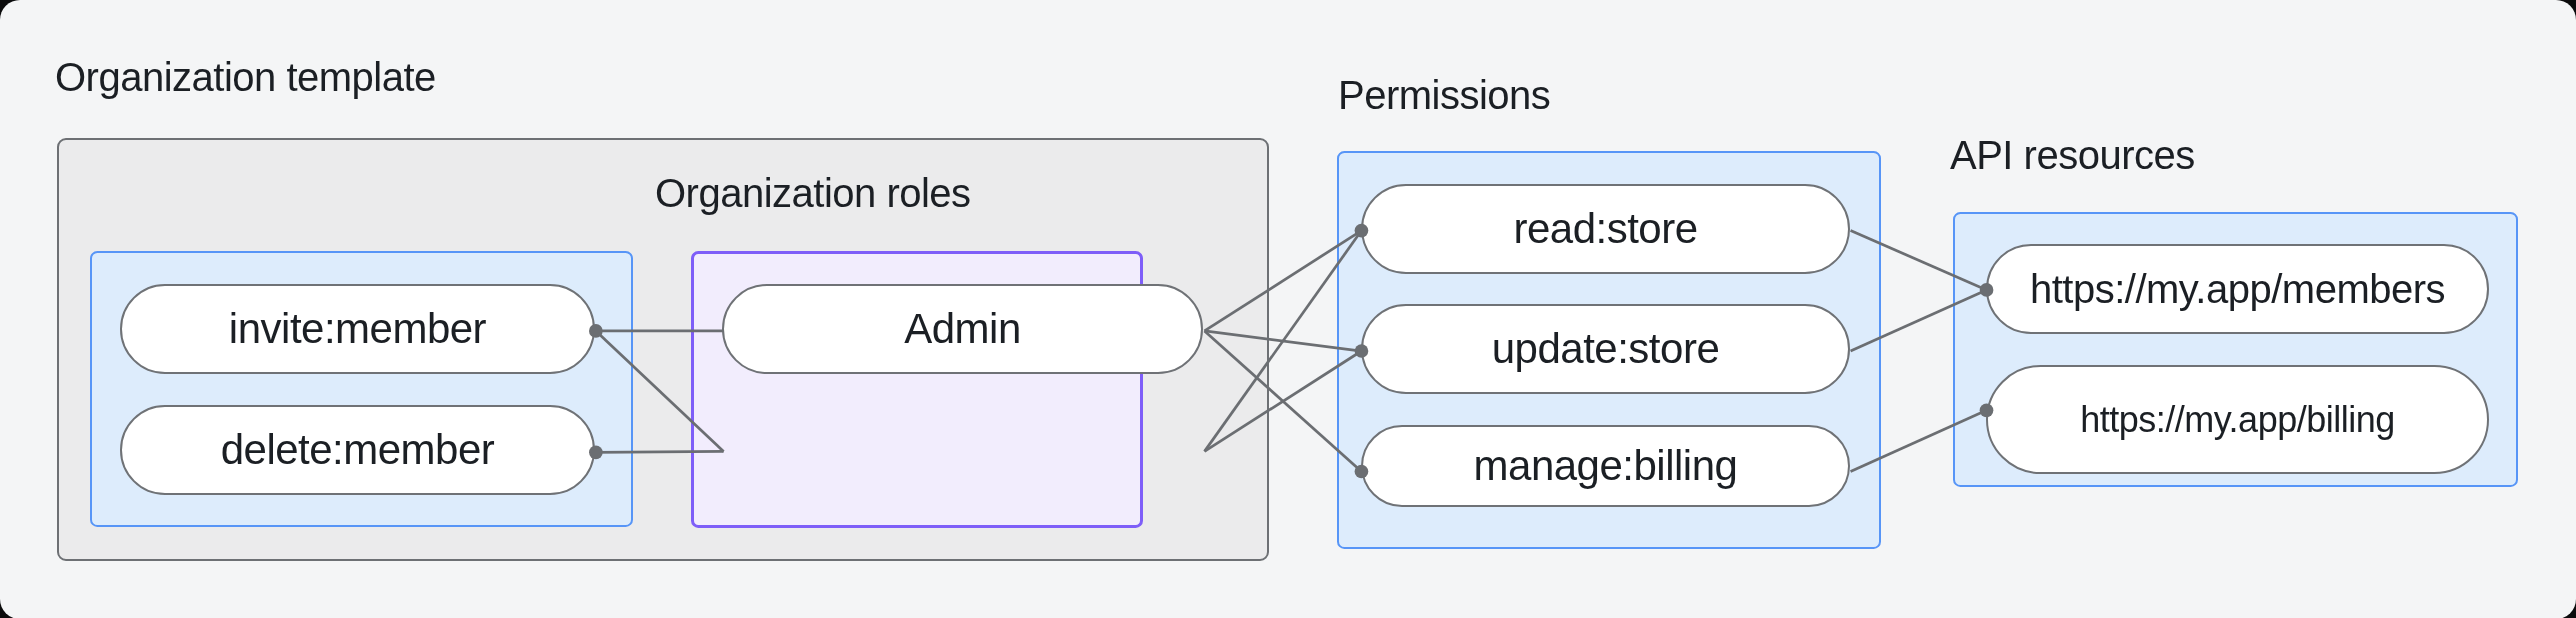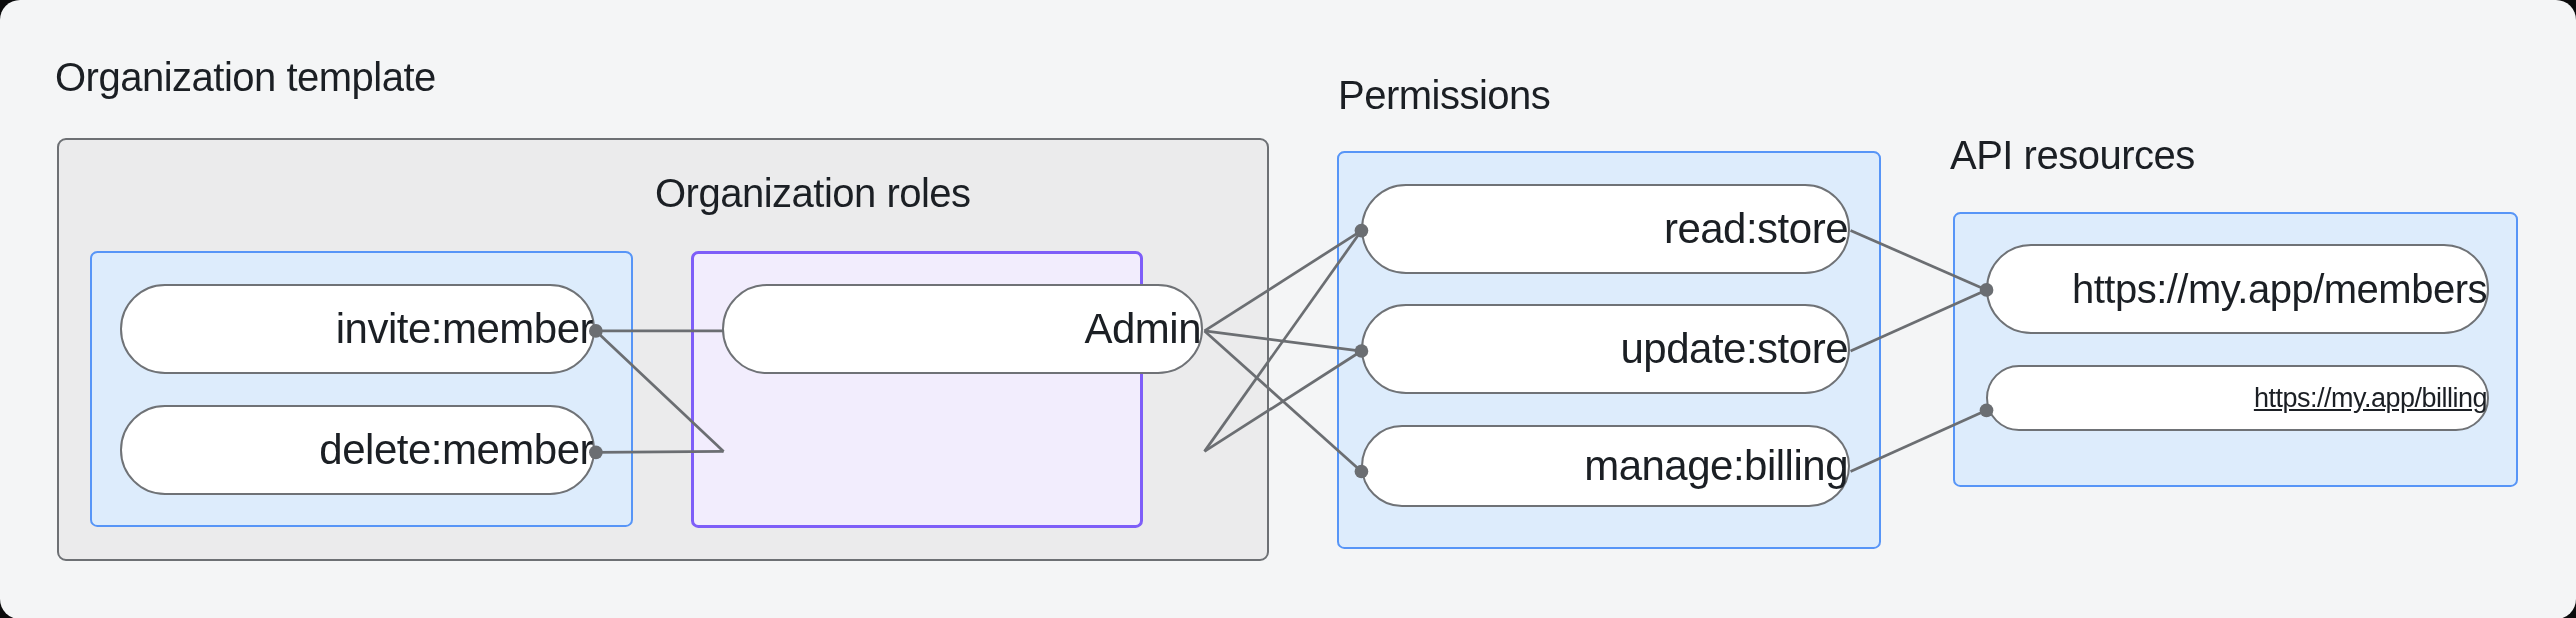--- a/index.html
+++ b/index.html
@@ -5,21 +5,21 @@
   html,body{margin:0;padding:0;background:#0b0b0c;}
   body{width:2576px;height:619px;font-family:"Liberation Sans",sans-serif;}
   #card{position:absolute;left:0;top:0;width:2576px;height:619px;background:#f4f5f6;border-radius:20px;overflow:hidden;}
   .abs{position:absolute;box-sizing:border-box;}
   .label{font-size:40px;line-height:1;color:#1b1f24;letter-spacing:-0.5px;white-space:nowrap;}
   .groupbox{border-radius:9px;}
   .gray-box{background:#ebebec;border:2.7px solid #6d7074;}
   .blue-box{background:#ddecfc;border:2.7px solid #5795f7;border-radius:7.3px;}
   .purple-box{background:#f2edfd;border:3.7px solid #7e5ef8;border-radius:7.3px;}
   .pill{background:#ffffff;border:2.7px solid #6f7276;border-radius:55px;
-        display:flex;align-items:center;justify-content:flex-end;
+        display:flex;align-items:center;justify-content:center;
         font-size:42px;color:#1b1f24;letter-spacing:-0.5px;white-space:nowrap;}
   #edges{position:absolute;left:0;top:0;width:2576px;height:619px;pointer-events:none;z-index:50;}
 </style>
 </head>
 <body>
 
 <div id="card">
 
   <div class="abs label" style="left:55px;top:57px;">Organization template</div>
 
@@ -57,21 +57,21 @@
       <span>manage:billing</span>
     </div>
   </div>
 
   <div class="abs label" style="left:1950px;top:135px;">API resources</div>
 
   <div class="abs blue-box" style="left:1953px;top:212px;width:565px;height:275px;">
     <div class="abs pill" style="left:31px;top:30px;width:503px;height:90px;font-size:40px;">
       <span>https://my.app/members</span>
     </div>
-    <div class="abs pill" style="left:31px;top:151px;width:503px;height:66px;font-size:27px;text-decoration:underline;">
+    <div class="abs pill" style="left:31px;top:151px;width:503px;height:109px;font-size:36px;">
       <span>https://my.app/billing</span>
     </div>
   </div>
 
   <svg id="edges" xmlns="http://www.w3.org/2000/svg" viewBox="0 0 2823 678" width="2576" height="619">
       <line x1="653" y1="362.5" x2="793" y2="362.5" stroke="#6b6e72" stroke-width="3"></line>
       <line x1="653" y1="362.5" x2="793" y2="494.5" stroke="#6b6e72" stroke-width="3"></line>
       <line x1="653" y1="495.5" x2="793" y2="494.5" stroke="#6b6e72" stroke-width="3"></line>
       <line x1="1320" y1="362.5" x2="1492" y2="252.5" stroke="#6b6e72" stroke-width="3"></line>
       <line x1="1320" y1="362.5" x2="1492" y2="384.5" stroke="#6b6e72" stroke-width="3"></line>

